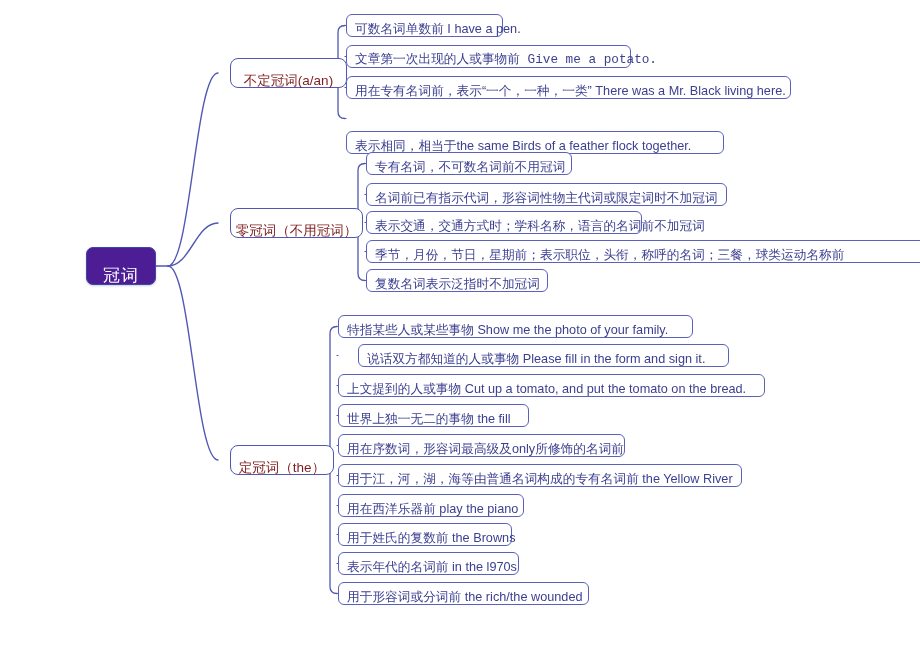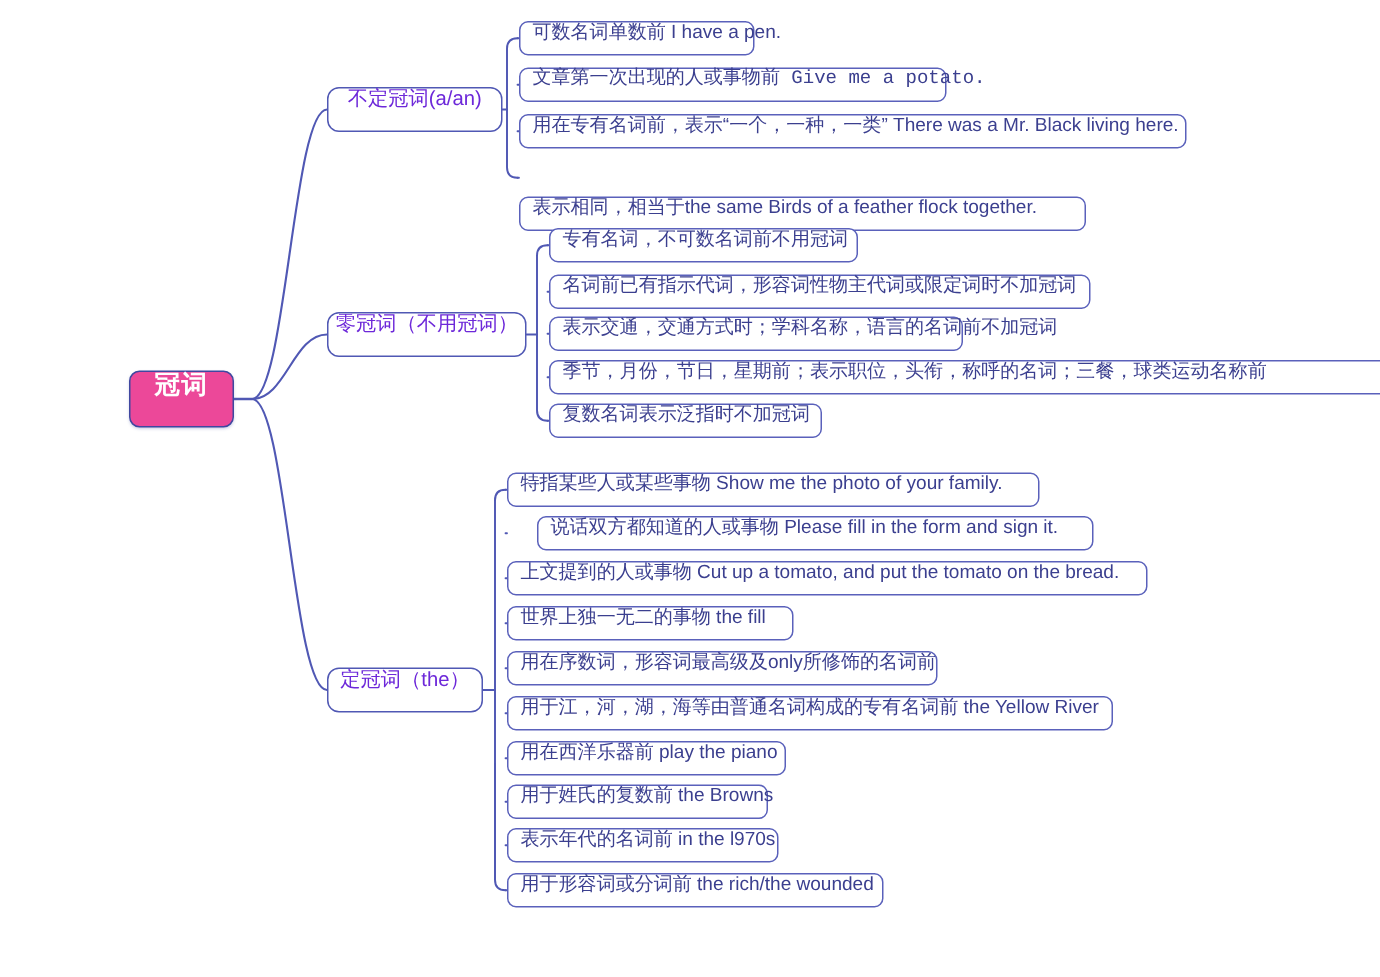--- a/index.html
+++ b/index.html
@@ -25,44 +25,45 @@
     width: 920px;
     height: 651px;
     pointer-events: none;
   }
   .node {
     position: absolute;
     box-sizing: border-box;
     white-space: nowrap;
     line-height: 1;
     display: flex;
-    align-items: flex-start;
+    align-items: flex-end;
   }
   .root-node {
-    background: #ec4899;
+    background: #4c1d95;
     border: 1px solid #3f47a0;
     border-radius: 7px;
     color: #ffffff;
     font-size: 17px;
-    font-weight: bold;
+    font-weight: normal;
     letter-spacing: 1px;
     justify-content: center;
     padding: 0 14px;
     height: 38px;
     box-shadow: 0 1px 2px rgba(60,70,160,0.25);
   }
   .branch-node {
     background: #ffffff;
     border: 1.3px solid #5058b4;
     border-radius: 8px;
-    color: #6d28d9;
+    color: #7f1d1d;
     font-size: 13.5px;
     justify-content: center;
     padding: 0 12px;
     height: 30px;
+    margin-left: 12px;
   }
   .leaf-node {
     background: #ffffff;
     border: 1.1px solid #5a61bb;
     border-radius: 6px;
     color: #3b3f8f;
     font-size: 12.7px;
     padding: 0 8px;
     height: 23px;
   }

